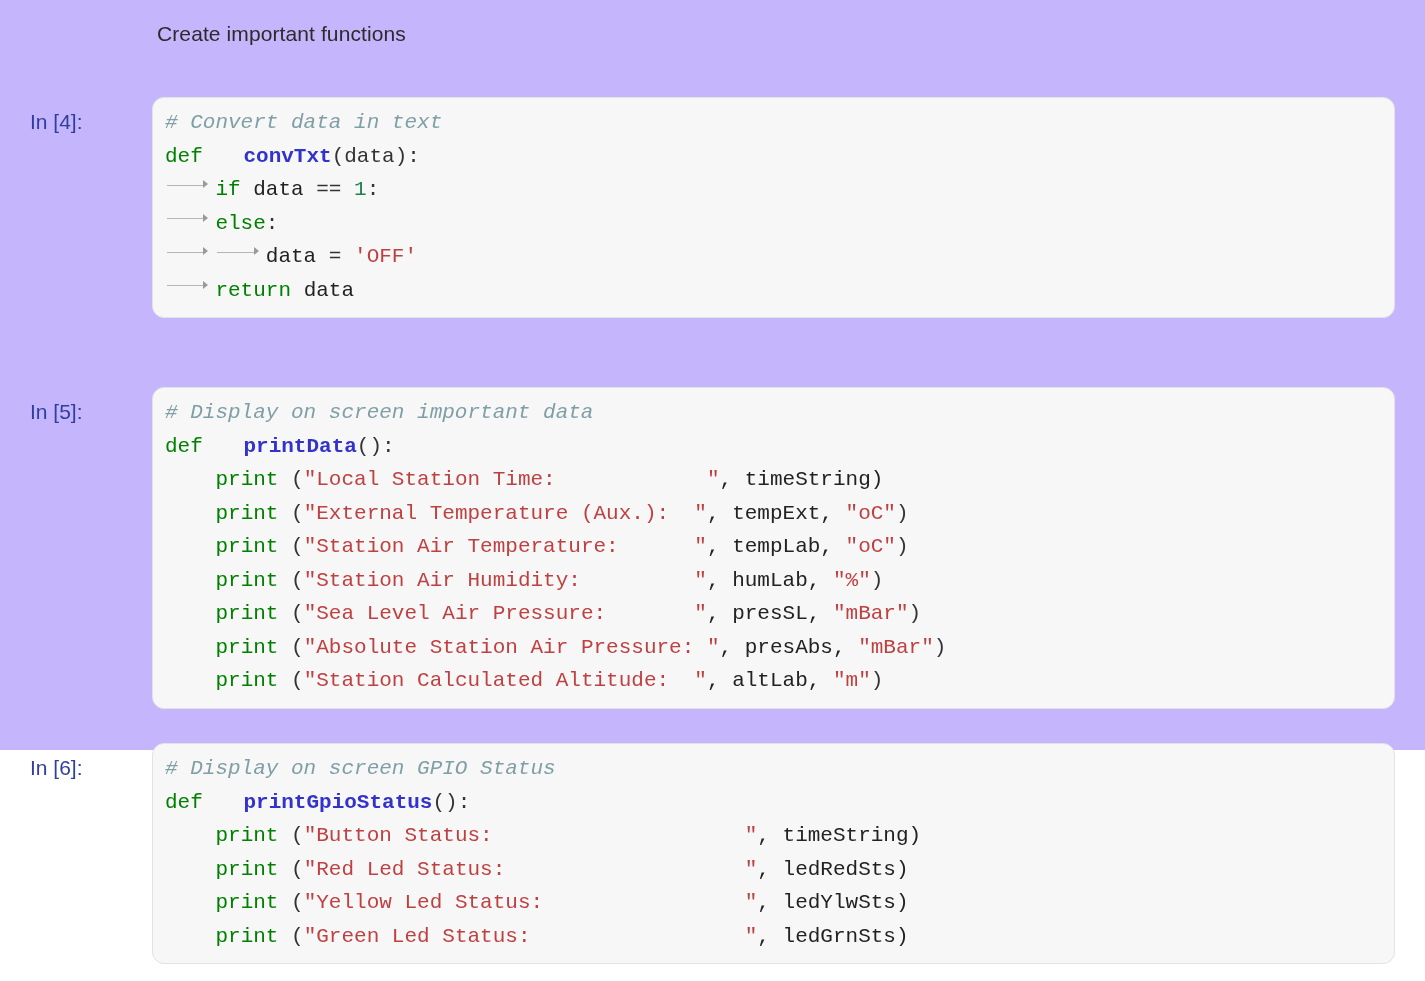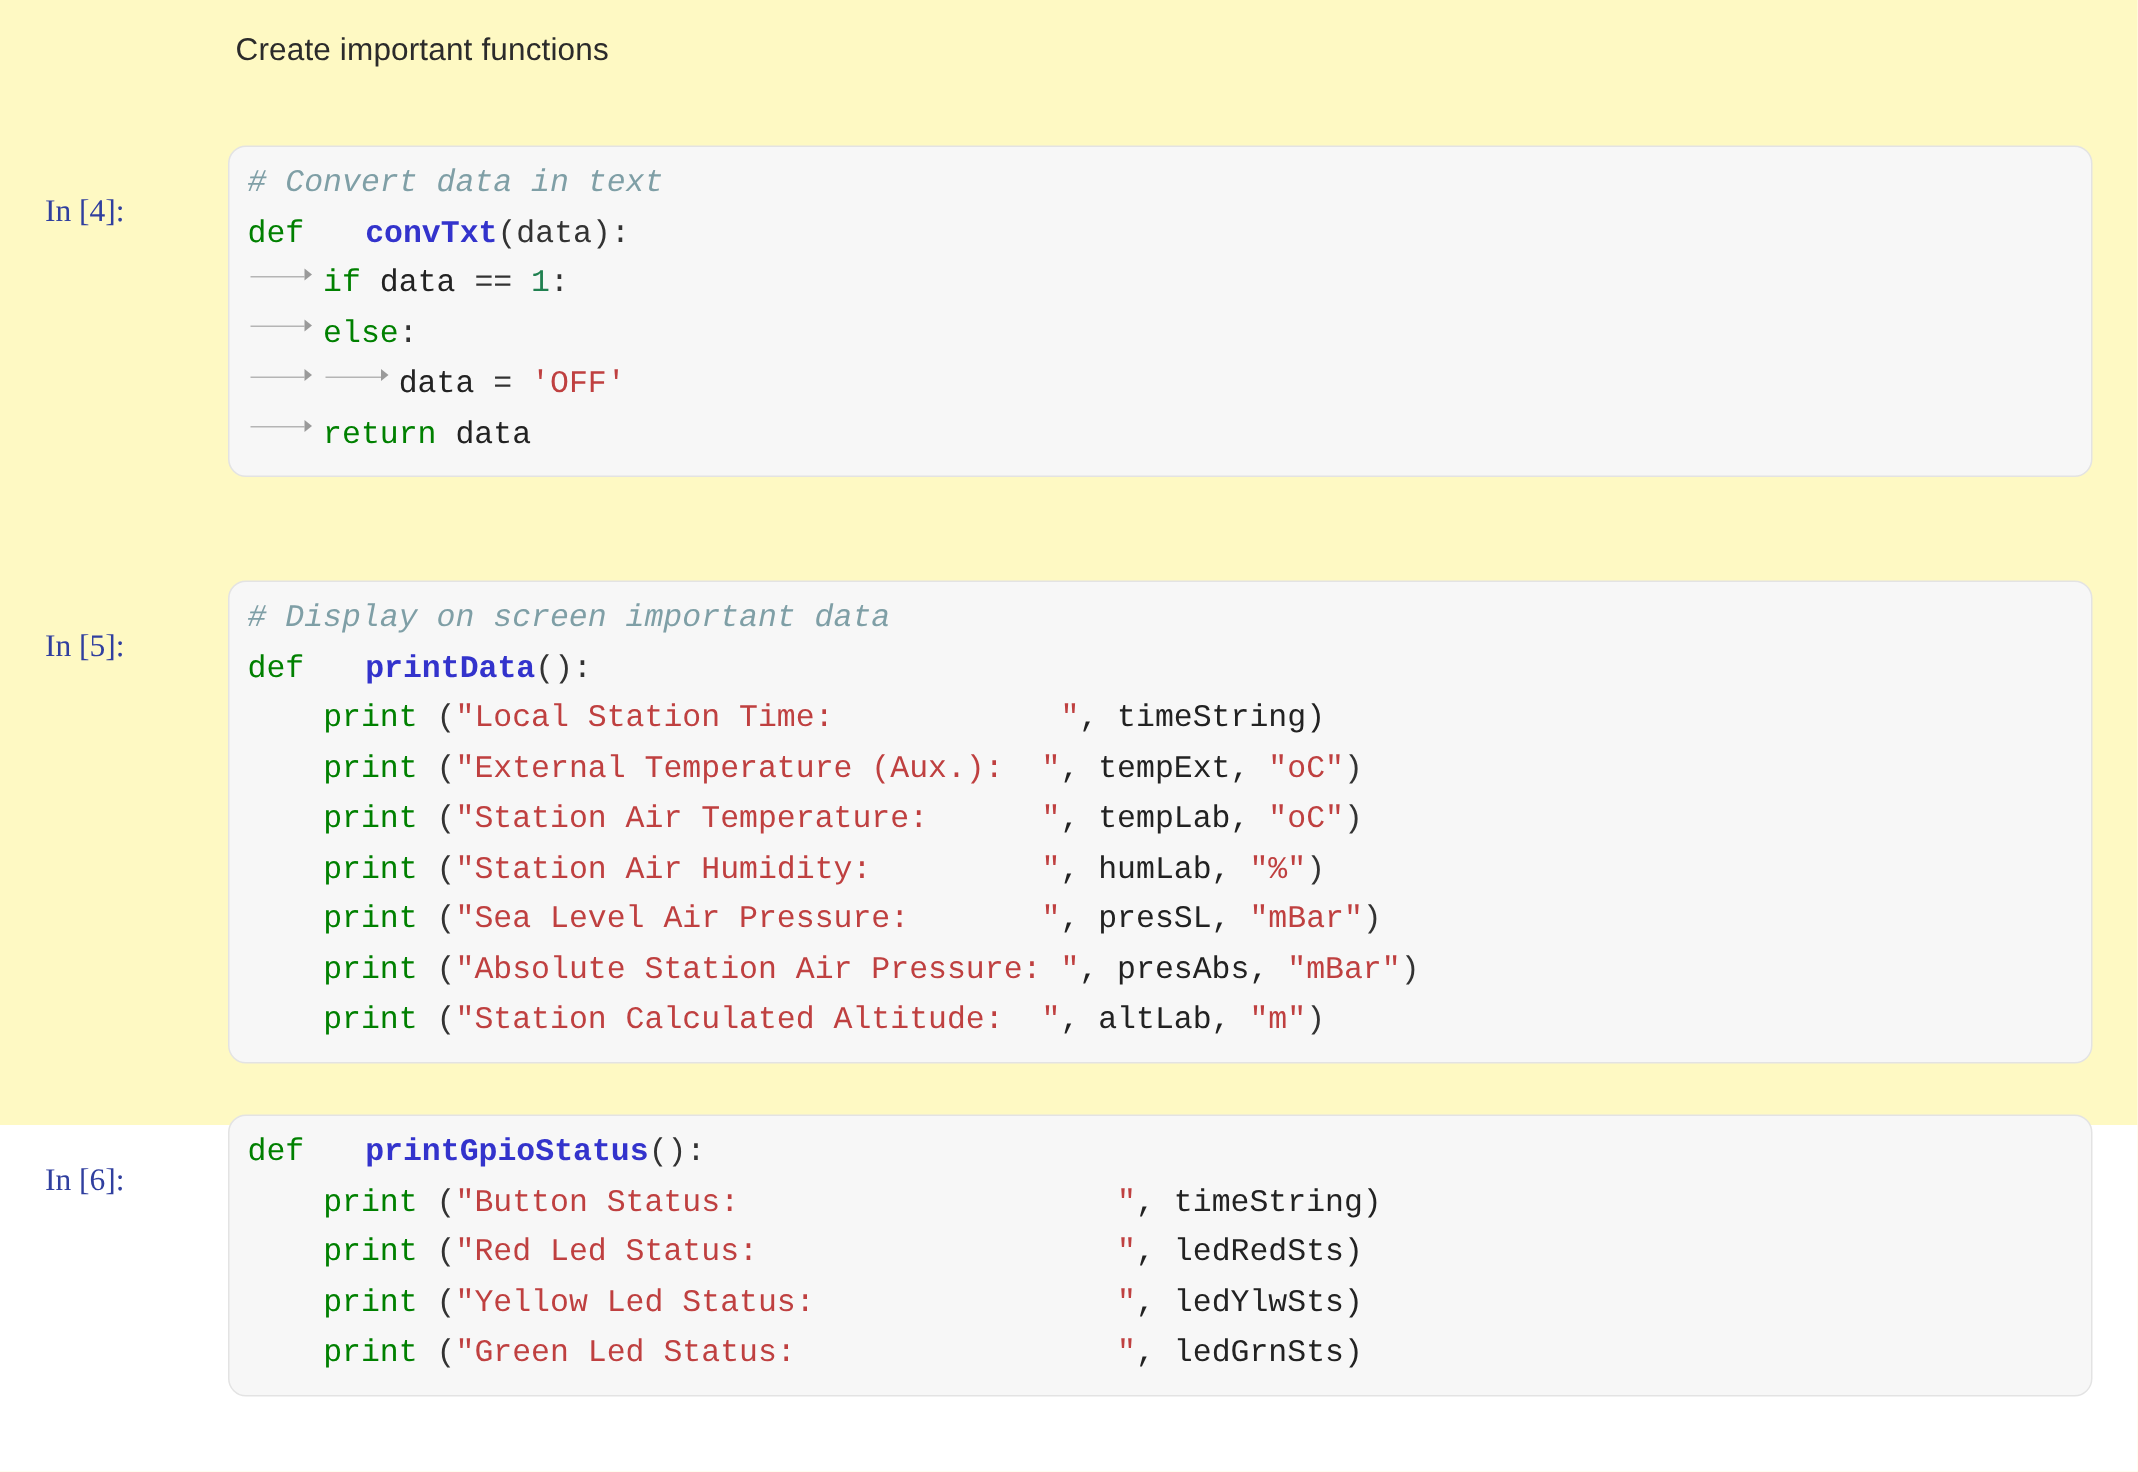--- a/index.html
+++ b/index.html
@@ -11,21 +11,21 @@
     width: 1425px;
     height: 981px;
     font-family: "Liberation Sans", sans-serif;
     overflow: hidden;
   }
 
   #notebook {
     position: relative;
     width: 1425px;
     height: 750px;
-    background: #fef9c3;
+    background: #c4b5fd;
   }
 
   
   .md-cell {
     position: absolute;
     left: 157px;
     top: 20px;
     width: 1240px;
   }
   .md-text {
@@ -42,26 +42,25 @@
     position: absolute;
     left: 0;
     width: 1425px;
   }
   .prompt {
     position: absolute;
     left: 30px;
     top: 12px;
     width: 110px;
     text-align: left;
-    font-family: Liberation Serif, serif;
+    font-family: Liberation Sans, sans-serif;
     font-size: 21px;
     line-height: 26px;
     color: #303f9f;
     white-space: pre;
-    margin-top: 18px;
   }
   .input-box {
     position: absolute;
     left: 152px;
     width: 1243px;
     box-sizing: border-box;
     background: #f7f7f7;
     border: 1px solid #e3e3e3;
     border-radius: 12px;
     padding: 8px 6px 10px 12px;
@@ -145,20 +144,21 @@
           <div class="code-line"><span class="tok-plain">    </span><span class="tok-builtin">print</span><span class="tok-punct"> (</span><span class="tok-string">"Station Air Temperature:      "</span><span class="tok-plain">, tempLab, </span><span class="tok-string">"oC"</span><span class="tok-punct">)</span></div>
           <div class="code-line"><span class="tok-plain">    </span><span class="tok-builtin">print</span><span class="tok-punct"> (</span><span class="tok-string">"Station Air Humidity:         "</span><span class="tok-plain">, humLab, </span><span class="tok-string">"%"</span><span class="tok-punct">)</span></div>
           <div class="code-line"><span class="tok-plain">    </span><span class="tok-builtin">print</span><span class="tok-punct"> (</span><span class="tok-string">"Sea Level Air Pressure:       "</span><span class="tok-plain">, presSL, </span><span class="tok-string">"mBar"</span><span class="tok-punct">)</span></div>
           <div class="code-line"><span class="tok-plain">    </span><span class="tok-builtin">print</span><span class="tok-punct"> (</span><span class="tok-string">"Absolute Station Air Pressure: "</span><span class="tok-plain">, presAbs, </span><span class="tok-string">"mBar"</span><span class="tok-punct">)</span></div>
           <div class="code-line"><span class="tok-plain">    </span><span class="tok-builtin">print</span><span class="tok-punct"> (</span><span class="tok-string">"Station Calculated Altitude:  "</span><span class="tok-plain">, altLab, </span><span class="tok-string">"m"</span><span class="tok-punct">)</span></div>
         </div>
       </div>
       <div class="code-cell" style="top: 743px;">
         <div class="prompt">In [6]:</div>
         <div class="input-box">
+          <div class="code-line"><span class="tok-comment"># Display on screen GPIO Status</span></div>
           <div class="code-line"><span class="tok-keyword">def</span><span class="tok-plain"> </span><span class="tok-def">printGpioStatus</span><span class="tok-punct">():</span></div>
           <div class="code-line"><span class="tok-plain">    </span><span class="tok-builtin">print</span><span class="tok-punct"> (</span><span class="tok-string">"Button Status:                    "</span><span class="tok-plain">, timeString)</span></div>
           <div class="code-line"><span class="tok-plain">    </span><span class="tok-builtin">print</span><span class="tok-punct"> (</span><span class="tok-string">"Red Led Status:                   "</span><span class="tok-plain">, ledRedSts)</span></div>
           <div class="code-line"><span class="tok-plain">    </span><span class="tok-builtin">print</span><span class="tok-punct"> (</span><span class="tok-string">"Yellow Led Status:                "</span><span class="tok-plain">, ledYlwSts)</span></div>
           <div class="code-line"><span class="tok-plain">    </span><span class="tok-builtin">print</span><span class="tok-punct"> (</span><span class="tok-string">"Green Led Status:                 "</span><span class="tok-plain">, ledGrnSts)</span></div>
         </div>
       </div>
     </div>
 
 </div>

